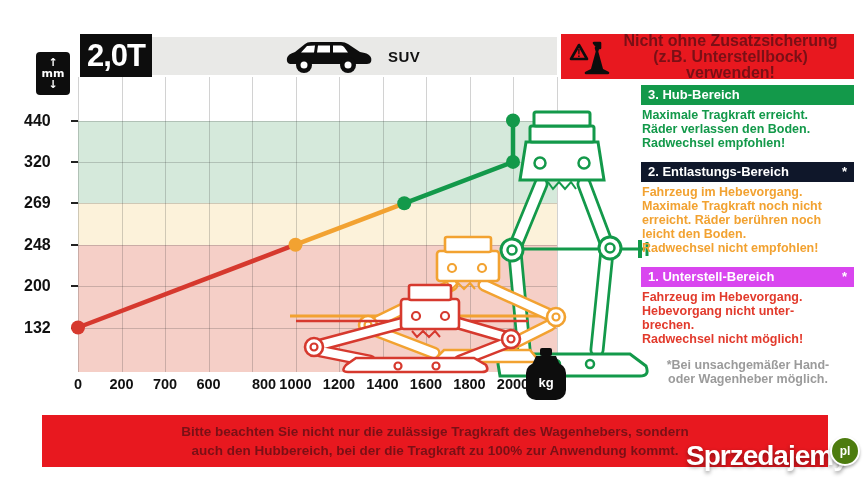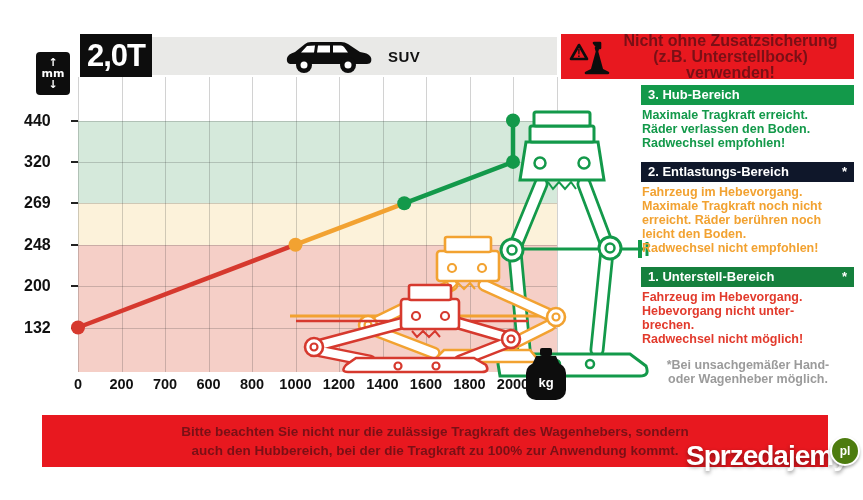--- a/index.html
+++ b/index.html
@@ -75,21 +75,21 @@
       <div class="ylab" style="top: 235.7px;">248</div>
       <div class="ytick" style="left: 71px; top: 243.7px;"></div>
       <div class="ylab" style="top: 277.1px;">200</div>
       <div class="ytick" style="left: 71px; top: 285.1px;"></div>
       <div class="ylab" style="top: 318.5px;">132</div>
       <div class="ytick" style="left: 71px; top: 326.5px;"></div>
       <div class="xlab" style="left: 78px;">0</div>
       <div class="xlab" style="left: 121.5px;">200</div>
       <div class="xlab" style="left: 165px;">700</div>
       <div class="xlab" style="left: 208.5px;">600</div>
-      <div class="xlab" style="left: 252px;">800</div>
+      <div class="xlab" style="left: 264px;">800</div>
       <div class="xlab" style="left: 295.5px;">1000</div>
       <div class="xlab" style="left: 339px; text-align: center;">1200</div>
       <div class="xlab" style="left: 382.5px;">1400</div>
       <div class="xlab" style="left: 426px;">1600</div>
       <div class="xlab" style="left: 469.5px;">1800</div>
       <div class="xlab" style="left: 513px;">2000</div>
     </div>
 
   <div id="header-band" class="abs">
     <svg style="position:absolute;left:202px;top:3px;" width="90" height="34" viewBox="0 0 90 34">
@@ -242,21 +242,21 @@
         <div>Radwechsel empfohlen!</div>
       </div>
       <div class="sec-header" style="background: #0f172a;"><span>2. Entlastungs-Bereich</span><span class="ast">*</span></div>
       <div class="sec-body" style="color: rgb(242, 162, 49);">
         <div>Fahrzeug im Hebevorgang.</div>
         <div>Maximale Tragkraft noch nicht</div>
         <div>erreicht. Räder berühren noch</div>
         <div>leicht den Boden.</div>
         <div>Radwechsel nicht empfohlen!</div>
       </div>
-      <div class="sec-header" style="background: #15803d;"><span>1. Unterstell-Bereich</span><span class="ast">*</span></div>
+      <div class="sec-header" style="background: #d946ef;"><span>1. Unterstell-Bereich</span><span class="ast">*</span></div>
       <div class="sec-body" style="color: rgb(226, 58, 44);">
         <div>Fahrzeug im Hebevorgang.</div>
         <div>Hebevorgang nicht unter-</div>
         <div>brechen.</div>
         <div>Radwechsel nicht möglich!</div>
       </div>
       <div id="footnote">
         <div>*Bei unsachgemäßer Hand-</div>
         <div>oder Wagenheber möglich.</div>
       </div>

